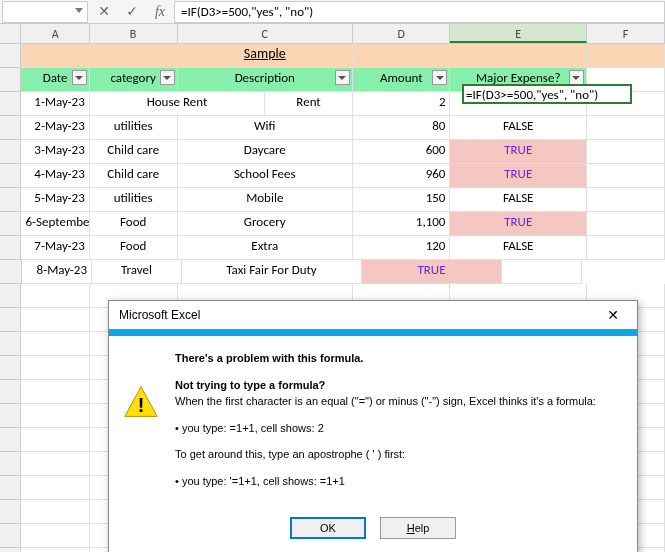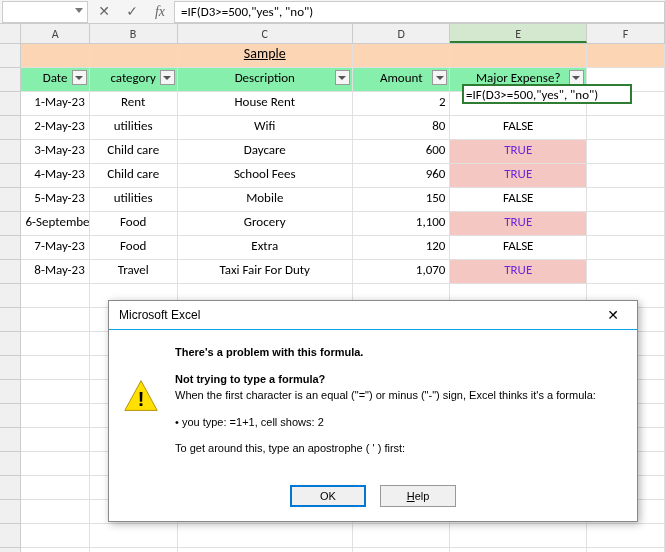--- a/index.html
+++ b/index.html
@@ -38,21 +38,21 @@
     .filter::after { content: ''; border-left: 4px solid transparent; border-right: 4px solid transparent; border-top: 4px solid #555; }
     
     
     .pink { background: #f4c7c3; color: #6d28d9; }
     
     
     .editing { position: absolute; background: #fff; border: 2px solid #2e7d32; z-index: 5; padding: 0 2px; line-height: 18px; height: 20px; overflow: visible; white-space: nowrap; }
 
     
     .dialog { position: absolute; left: 108px; top: 300px; width: 530px; background: #fff; border: 1px solid #888; box-shadow: 2px 2px 8px rgba(0,0,0,0.3); font-family: 'Segoe UI', Tahoma, sans-serif; font-size: 11px; z-index: 100; }
-    .dialog-title { display: flex; justify-content: space-between; align-items: center; padding: 6px 10px; border-bottom: 1px solid #0ea5e9; }
+    .dialog-title { display: flex; justify-content: space-between; align-items: center; padding: 6px 10px; border-bottom: 7px solid #0ea5e9; }
     .dialog-title span:first-child { font-size: 12px; }
     .dialog-close { width: 28px; text-align: center; font-size: 14px; cursor: pointer; }
     .dialog-body { display: flex; padding: 14px 14px 10px 14px; }
     .warn-icon { width: 36px; height: 36px; margin-right: 16px; margin-top: 34px; flex-shrink: 0; }
     .warn-icon svg { width: 36px; height: 36px; }
     .dialog-text { flex: 1; line-height: 1.5; }
     .dialog-text p { margin-bottom: 10px; }
     .dialog-text .b { font-weight: bold; }
     .dialog-btns { display: flex; justify-content: center; gap: 14px; padding: 8px 0 14px 0; }
     .dlg-btn { min-width: 76px; height: 22px; border: 1px solid #999; background: #f0f0f0; font-size: 11px; cursor: pointer; }
@@ -108,22 +108,22 @@
     <div class="cell colC"><span>Description</span><span class="filter"></span></div>
     <div class="cell colD"><span>Amount</span><span class="filter"></span></div>
     <div class="cell colE"><span>Major Expense?</span><span class="filter"></span></div>
     <div class="cell colF" style="background:#fff;"></div>
   </div>
 
   <div id="data-rows">
       <div class="row">
         <div class="row-h"></div>
         <div class="cell colA tr">1-May-23</div>
+        <div class="cell colC">House Rent</div>
         <div class="cell colB">Rent</div>
-        <div class="cell colC">House Rent</div>
         <div class="cell colD tr">2</div>
         <div class="cell colE"></div>
         <div class="cell colF"></div>
       </div>
       <div class="row">
         <div class="row-h"></div>
         <div class="cell colA tr">2-May-23</div>
         <div class="cell colB">utilities</div>
         <div class="cell colC">Wifi</div>
         <div class="cell colD tr">80</div>
@@ -173,21 +173,20 @@
         <div class="cell colC">Extra</div>
         <div class="cell colD tr">120</div>
         <div class="cell colE">FALSE</div>
         <div class="cell colF"></div>
       </div>
       <div class="row">
         <div class="row-h"></div>
         <div class="cell colA tr">8-May-23</div>
         <div class="cell colB">Travel</div>
         <div class="cell colC">Taxi Fair For Duty</div>
-        <div class="cell colD tr">1,070</div>
         <div class="cell colE pink">TRUE</div>
         <div class="cell colF"></div>
       </div>
     </div>
   <div id="blank-rows">
       <div class="row">
         <div class="row-h"></div>
         <div class="cell colA"></div>
         <div class="cell colB"></div>
         <div class="cell colC"></div>
@@ -343,19 +342,20 @@
       <svg viewBox="0 0 40 40">
           <polygon points="20,3 38,36 2,36" fill="#ffe000" stroke="#aa8800" stroke-width="1"></polygon>
           <text x="20" y="31" text-anchor="middle" font-size="22" font-weight="bold" fill="#000">!</text>
         </svg>
     </div>
     <div class="dialog-text">
       <p class="b">There's a problem with this formula.</p>
       <p><span class="b">Not trying to type a formula?</span><br><span>When the first character is an equal ("=") or minus ("-") sign, Excel thinks it's a formula:</span></p>
       <p>• you type:   =1+1, cell shows:   2</p>
       <p>To get around this, type an apostrophe ( ' ) first:</p>
+      <p>• you type:   '=1+1, cell shows:   =1+1</p>
     </div>
   </div>
   <div class="dialog-btns">
     <button class="dlg-btn primary">OK</button>
     <button class="dlg-btn"><u>H</u>elp</button>
   </div>
 </div>
 
 </body></html>

